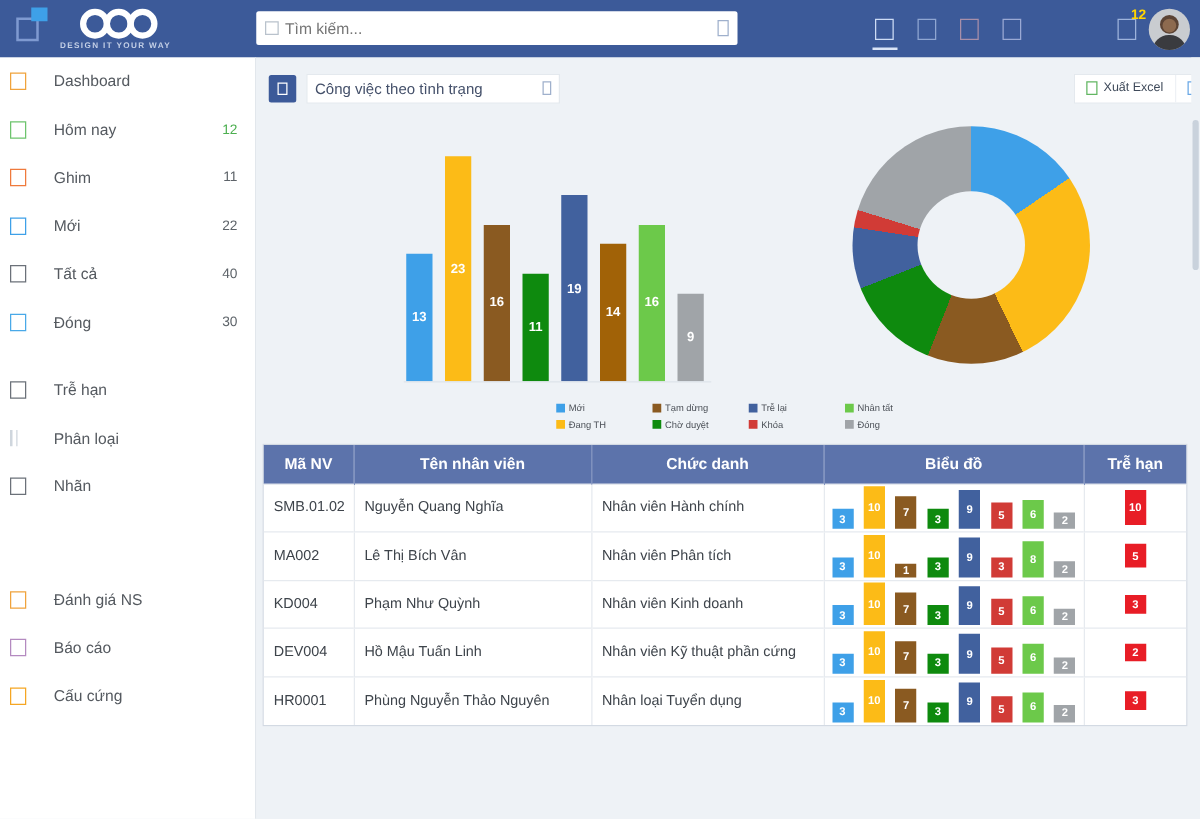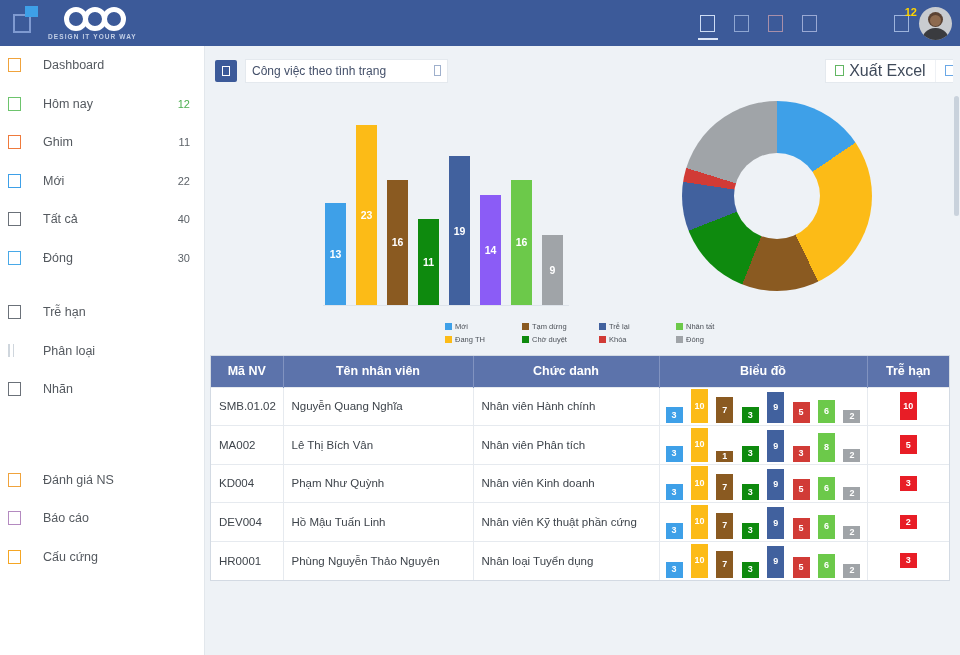--- a/index.html
+++ b/index.html
@@ -115,21 +115,21 @@
     padding: 0 6px; font-size: 12px; color: #44506a;
   }
   .ph-select .lbl { flex: 1; }
   .ph-select .car { width: 7px; height: 11px; border: 1.2px solid #9fb0cc; }
   .ph-actions {
     position: absolute; right: 10px; display: flex; align-items: center;
     background: #fff; border: 1px solid #e4e9ee; height: 24px;
   }
   .ph-act {
     display: flex; align-items: center; gap: 5px; padding: 0 9px;
-    font-size: 16px; color: #3f4a5a; height: 100%; cursor: pointer;
+    font-size: 10px; color: #3f4a5a; height: 100%; cursor: pointer;
     border-right: 1px solid #eef1f5;
   }
   .ph-act:last-child { border-right: none; padding: 0 8px; }
   .sm-box { width: 9px; height: 11px; border: 1.3px solid #62b662; }
   .sm-box.blue { border-color: #6aa8e6; }
 
   
   .chart-area {
     position: absolute; left: 205px; top: 95px; width: 755px; height: 255px;
     background: #eef2f6;
@@ -218,20 +218,25 @@
   </div>
   <div class="logo-wrap">
     <div class="logo-row">
       <div class="logo-ring"></div>
       <div class="logo-ring mid"></div>
       <div class="logo-ring"></div>
     </div>
     <div class="logo-tag">DESIGN IT YOUR WAY</div>
   </div>
 
+  <div class="search-wrap">
+    <div class="search-icon-box"></div>
+    <input class="search-input" type="text" placeholder="Tìm kiếm..." style="">
+    <div class="search-caret"></div>
+  </div>
 
   <div class="tb-icons">
     <div class="tb-ic active"></div>
     <div class="tb-ic v2"></div>
     <div class="tb-ic v3"></div>
     <div class="tb-ic v4"></div>
   </div>
 
   <div class="tb-right">
     <div class="bell-wrap">
@@ -346,21 +351,21 @@
       </div>
       <div class="bar" style="height: 69.5652%; background: rgb(138, 90, 33);">
         <span class="v">16</span>
       </div>
       <div class="bar" style="height: 47.8261%; background: rgb(14, 138, 14);">
         <span class="v">11</span>
       </div>
       <div class="bar" style="height: 82.6087%; background: rgb(65, 97, 158);">
         <span class="v">19</span>
       </div>
-      <div class="bar" style="height: 60.8696%; background: #8b5cf6;">
+      <div class="bar" style="height: 60.8696%; background: #a16207;">
         <span class="v">14</span>
       </div>
       <div class="bar" style="height: 69.5652%; background: rgb(108, 201, 74);">
         <span class="v">16</span>
       </div>
       <div class="bar" style="height: 39.1304%; background: rgb(160, 164, 168);">
         <span class="v">9</span>
       </div>
     </div>
   <div class="bars-baseline"></div>

